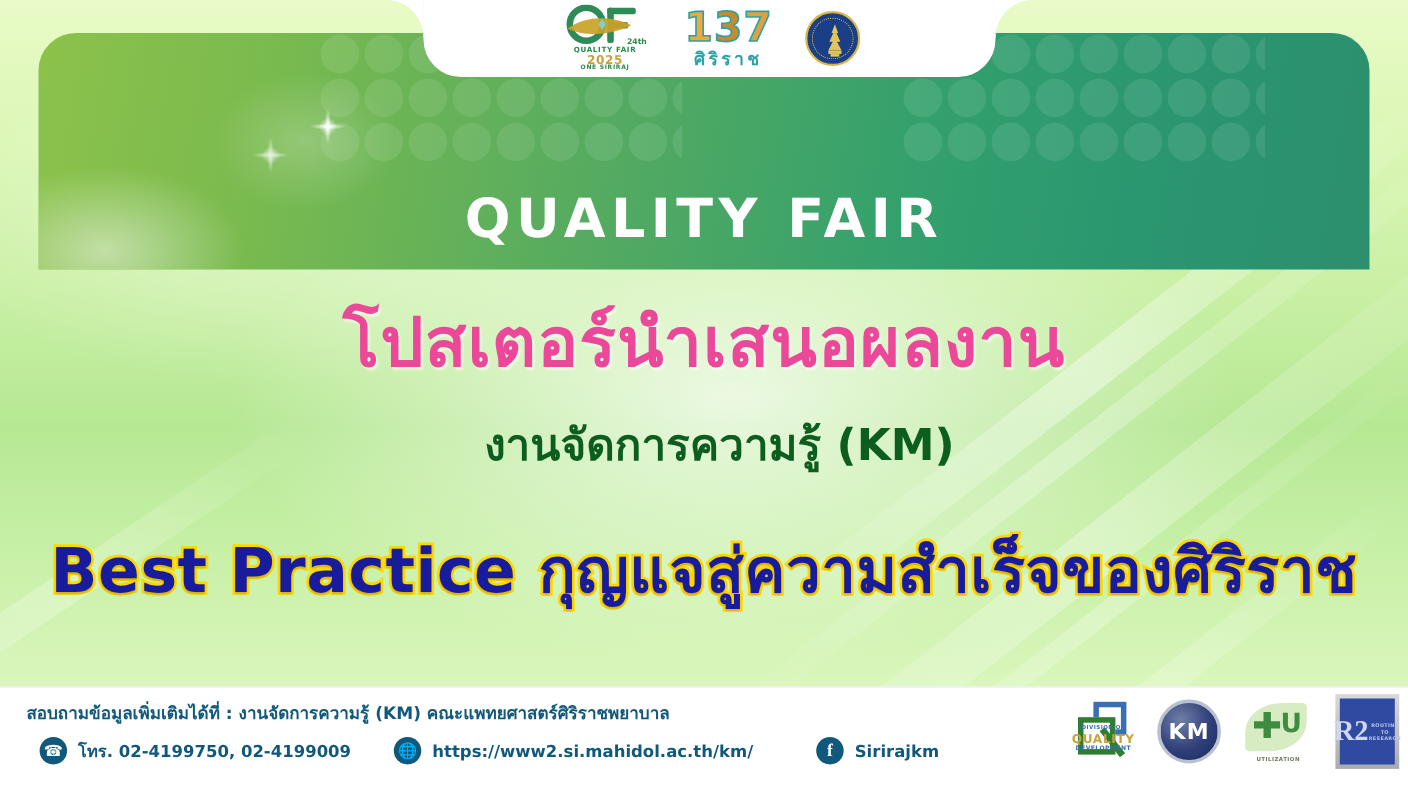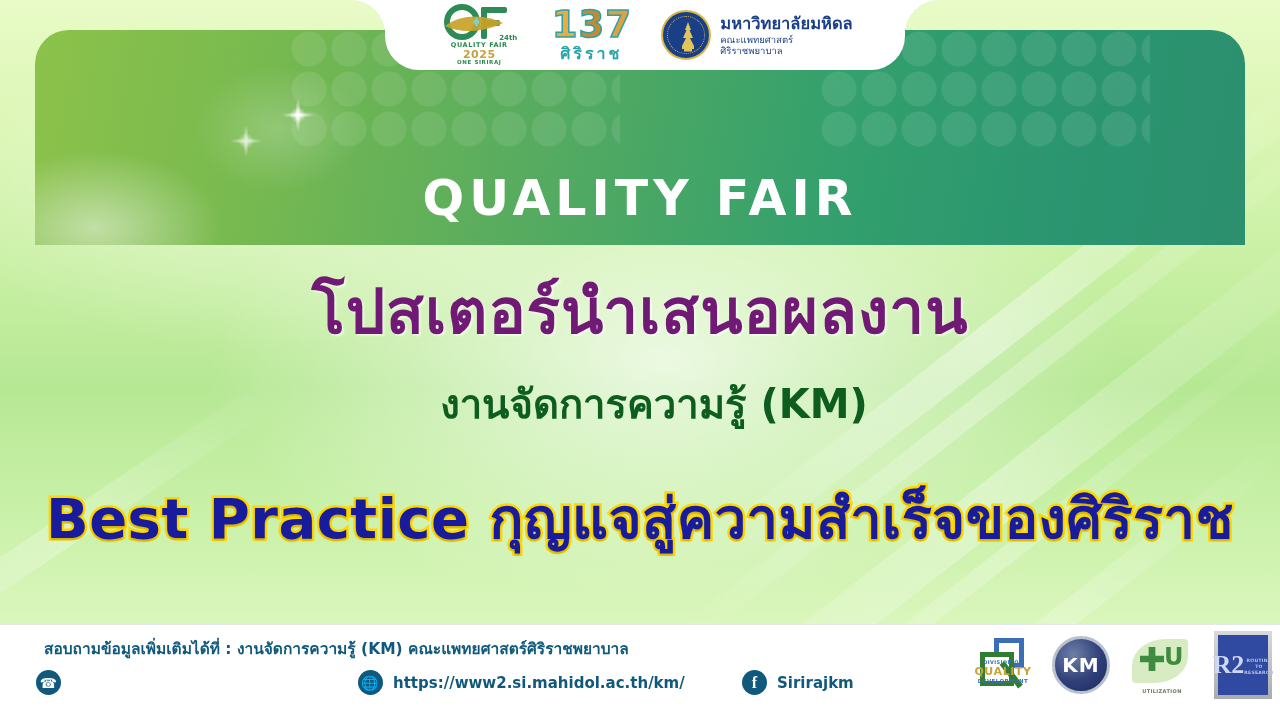--- a/index.html
+++ b/index.html
@@ -142,21 +142,21 @@
     text-align:center; z-index:5;
     display:flex; align-items:baseline; justify-content:center; gap:16px;
   }
   .qf-en { font-size:49px; font-weight:800; color:#ffffff; letter-spacing:5px; }
   .qf-th { font-size:37px; font-weight:700; color:#ffffff; }
 
   .head-row3 {
     position:absolute; top:262px; left:0; width:1280px; text-align:center; z-index:5;
   }
   .poster-th {
-    font-size:62px; font-weight:700; color:#701a75; letter-spacing:1px;
+    font-size:62px; font-weight:700; color:#ec4899; letter-spacing:1px;
     text-shadow:2px 2px 2px rgba(255,255,255,.55);
   }
   .head-row4 {
     position:absolute; top:372px; left:0; width:1280px; text-align:center; z-index:5;
   }
   .km-th { font-size:40px; font-weight:700; color:#0d5d1f;margin-left:28px; }
 
   .head-row5 {
     position:absolute; top:474px; left:0; width:1280px; text-align:center; z-index:5;
   }
@@ -169,21 +169,21 @@
 
   
   .footer {
     position:absolute; left:0; top:624px; width:1280px; height:96px;
     background:#ffffff;
   }
   .footer-line {
     position:absolute; left:0; top:0; width:1280px; height:1px; background:#e3e8ea;
   }
   .f-title {
-    position:absolute; left:44px; top:12px;
+    position:absolute; left:24px; top:12px;
     font-size:15.5px; font-weight:700; color:#10597c;
   }
   .f-row { position:absolute; left:36px; top:46px; display:flex; align-items:center; gap:10px; }
   .f-row2 { position:absolute; left:358px; top:46px; display:flex; align-items:center; gap:10px; }
   .f-row3 { position:absolute; left:742px; top:46px; display:flex; align-items:center; gap:10px; }
   .circ {
     width:25px; height:25px; border-radius:50%; background:#10597c;
     display:flex; align-items:center; justify-content:center;
     color:#fff; font-size:14px; flex:0 0 auto;
   }
@@ -272,25 +272,20 @@
 
     <div class="logo-mu">
       <div class="mu-seal">
         <div class="mu-seal-inner"></div>
         <svg width="50" height="50" viewBox="0 0 50 50" style="position:absolute;left:0;top:0">
           <path d="M25 10 L28 18 L26.5 18 L30 26 L27 26 L31 34 L19 34 L23 26 L20 26 L23.5 18 L22 18 Z" fill="#e2c45c"></path>
           <rect x="19" y="34" width="12" height="3" fill="#e2c45c"></rect>
           <rect x="21" y="37" width="8" height="2.5" fill="#e2c45c"></rect>
         </svg>
       </div>
-      <div class="mu-text">
-        <div class="t1">มหาวิทยาลัยมหิดล</div>
-        <div class="t2">คณะแพทยศาสตร์</div>
-        <div class="t3">ศิริราชพยาบาล</div>
-      </div>
     </div>
   </div>
 
 
   <div class="head-row2">
     <span class="qf-en">QUALITY FAIR</span>
   </div>
 
   <div class="head-row3">
     <span class="poster-th">โปสเตอร์นำเสนอผลงาน</span>
@@ -302,20 +297,21 @@
     <span class="best-th">Best Practice กุญแจสู่ความสำเร็จของศิริราช</span>
   </div>
 
   <div class="footer">
     <div class="footer-line"></div>
 
     <div class="f-title">สอบถามข้อมูลเพิ่มเติมได้ที่ : งานจัดการความรู้ (KM) คณะแพทยศาสตร์ศิริราชพยาบาล</div>
 
     <div class="f-row">
       <span class="circ">☎</span>
+      <span class="f-txt">โทร. 02-4199750, 02-4199009</span>
     </div>
 
     <div class="f-row2">
       <span class="circ">🌐</span>
       <span class="f-txt">https://www2.si.mahidol.ac.th/km/</span>
     </div>
 
     <div class="f-row3">
       <span class="circ" style="font-family:'Liberation Serif',serif;font-weight:700;font-size:16px;">f</span>
       <span class="f-txt">Sirirajkm</span>

